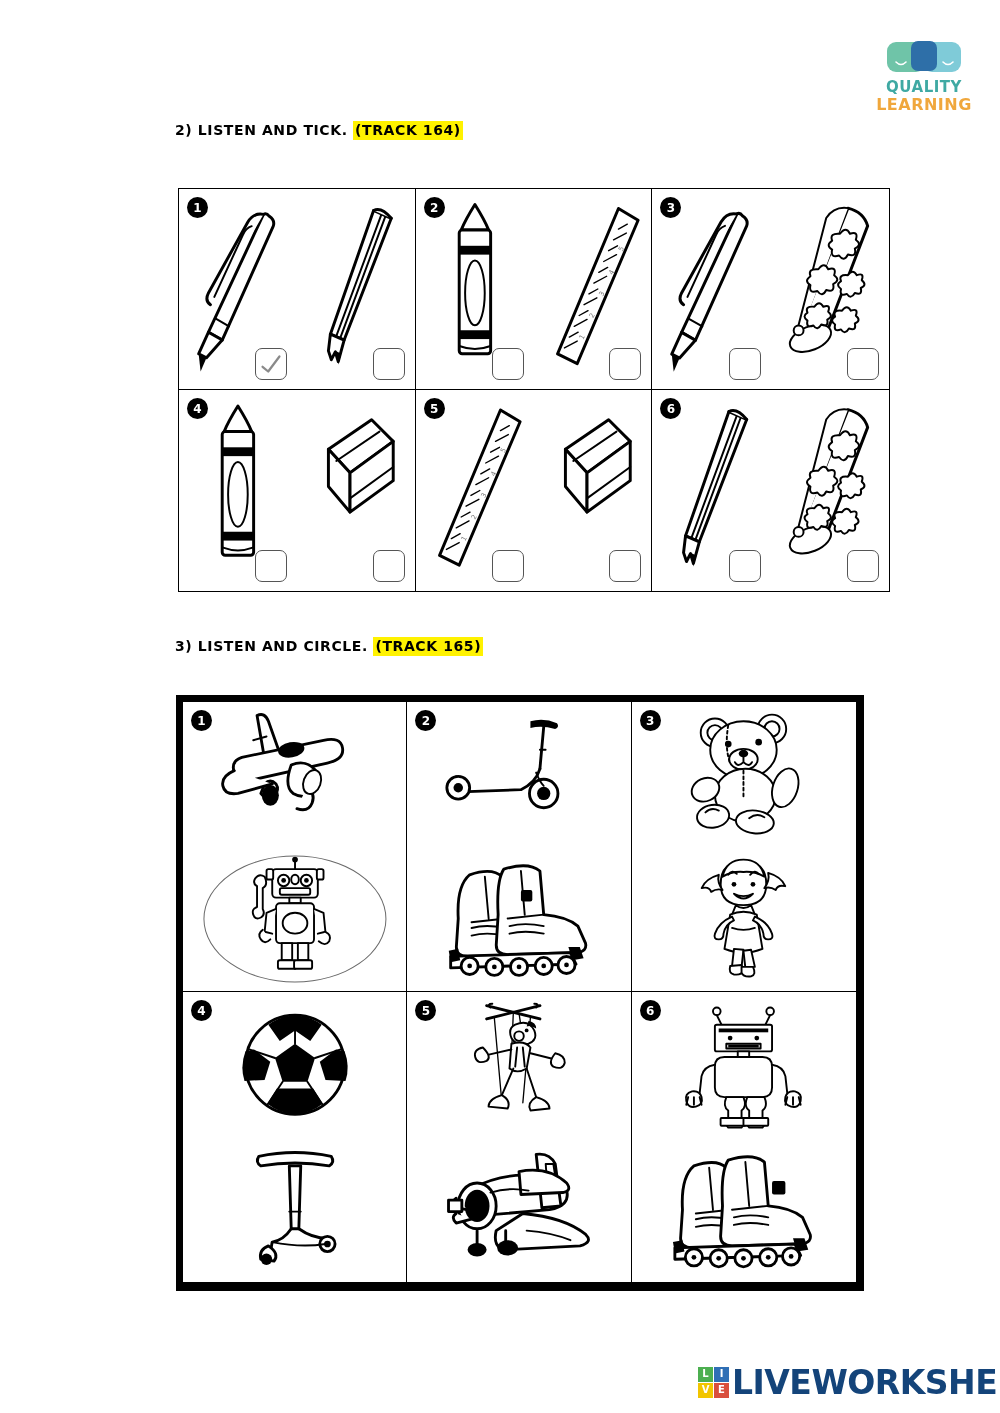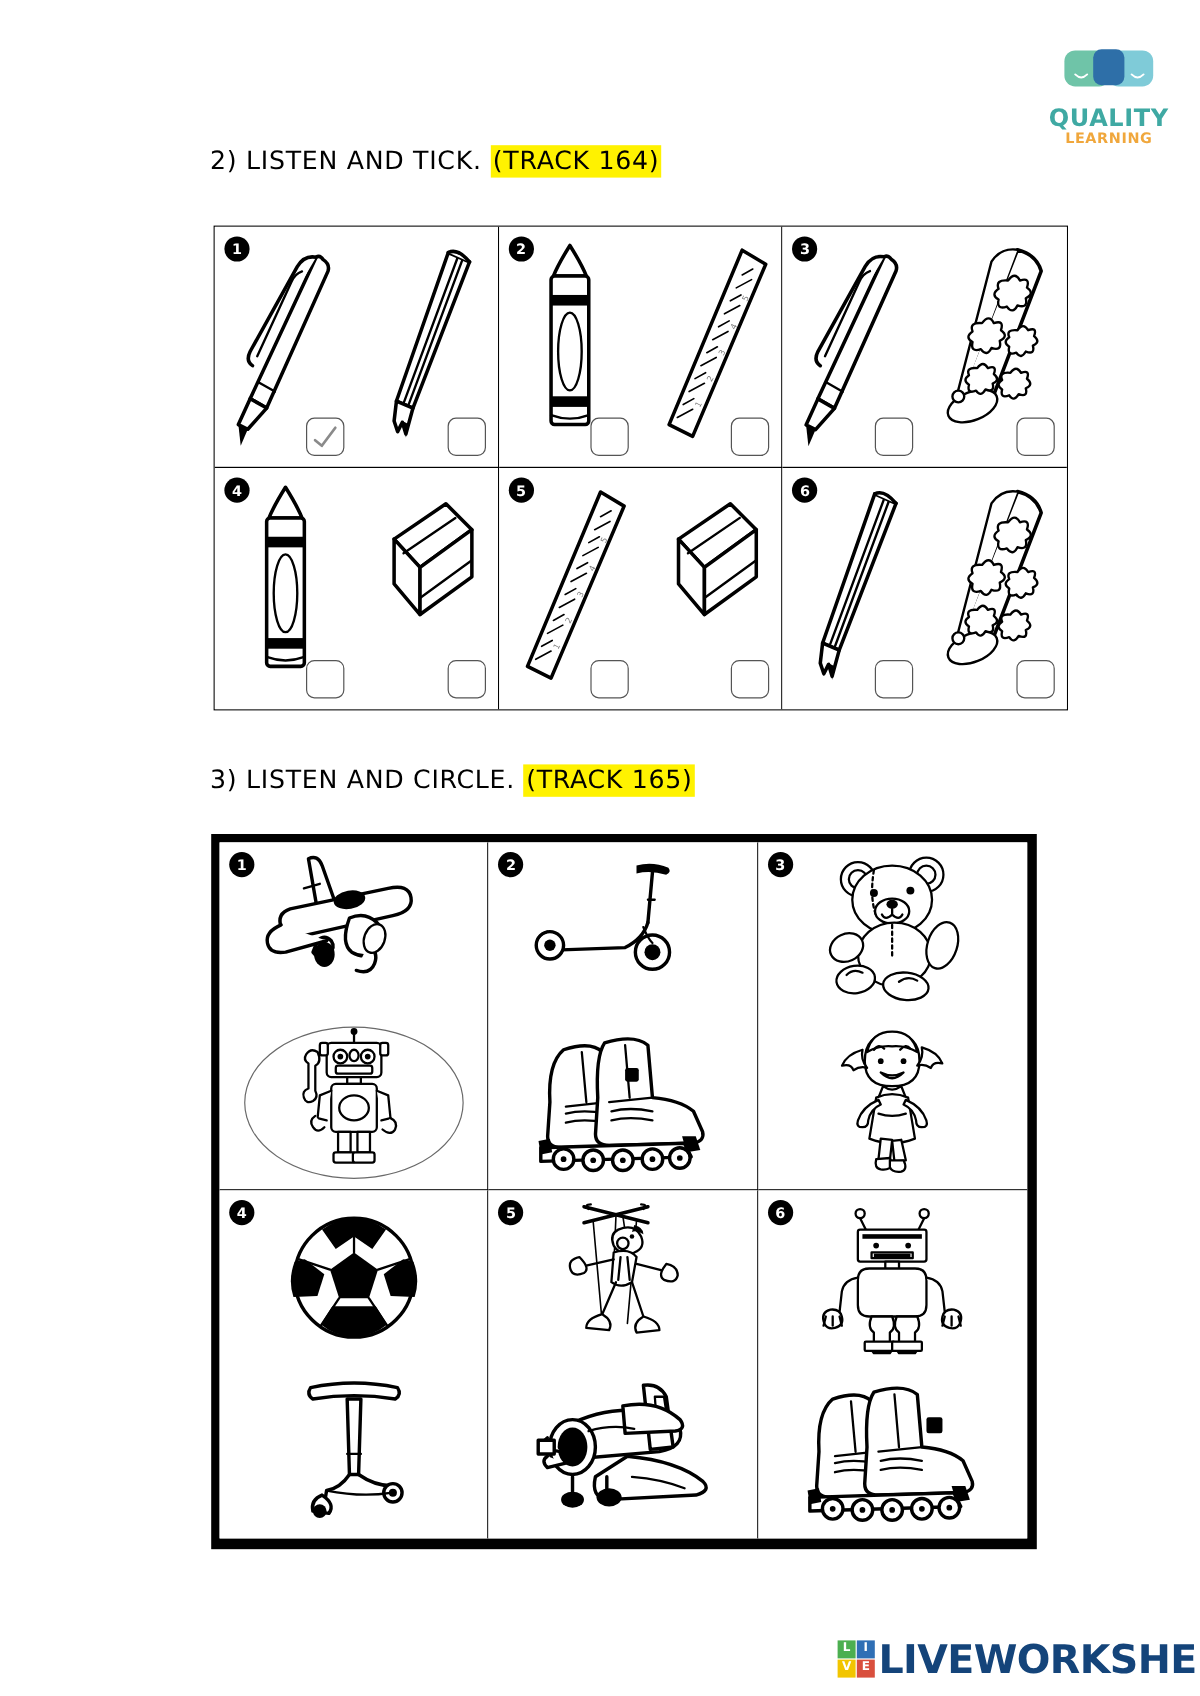--- a/index.html
+++ b/index.html
@@ -16,35 +16,35 @@
   
   .ql-logo {
     position: absolute;
     top: 36px; left: 866px;
     width: 116px; height: 78px;
     text-align: center;
   }
   .ql-mark { width: 100%; height: 42px; display: block; }
   .ql-word1 {
     font-family: "DejaVu Sans", sans-serif;
-    font-size: 20px; font-weight: 700; letter-spacing: 0.5px;
-    color: #3FA9A3; line-height: 17px; display: block; margin-top: 12px;
+    font-size: 15px; font-weight: 700; letter-spacing: 0.5px;
+    color: #3FA9A3; line-height: 17px; display: block; margin-top: 1px;
   }
   .ql-word2 {
     font-family: "DejaVu Sans", sans-serif;
-    font-size: 12px; font-weight: 700; letter-spacing: 0.5px;
+    font-size: 16px; font-weight: 700; letter-spacing: 0.5px;
     color: #F0A73C; line-height: 17px; display: block;
   }
 
   
   .heading {
     position: absolute;
     font-family: "DejaVu Sans", sans-serif;
-    font-weight: 400;
-    font-size: 21px;
+    font-weight: 700;
+    font-size: 14px;
     letter-spacing: 0.6px;
     color: #000;
     white-space: nowrap;
   }
   .heading .hl {
     background: #FFF200;
     padding: 1px 2px 2px 2px;
   }
   #heading2 { top: 122px; left: 175px; }
   #heading3 { top: 638px; left: 175px; }

